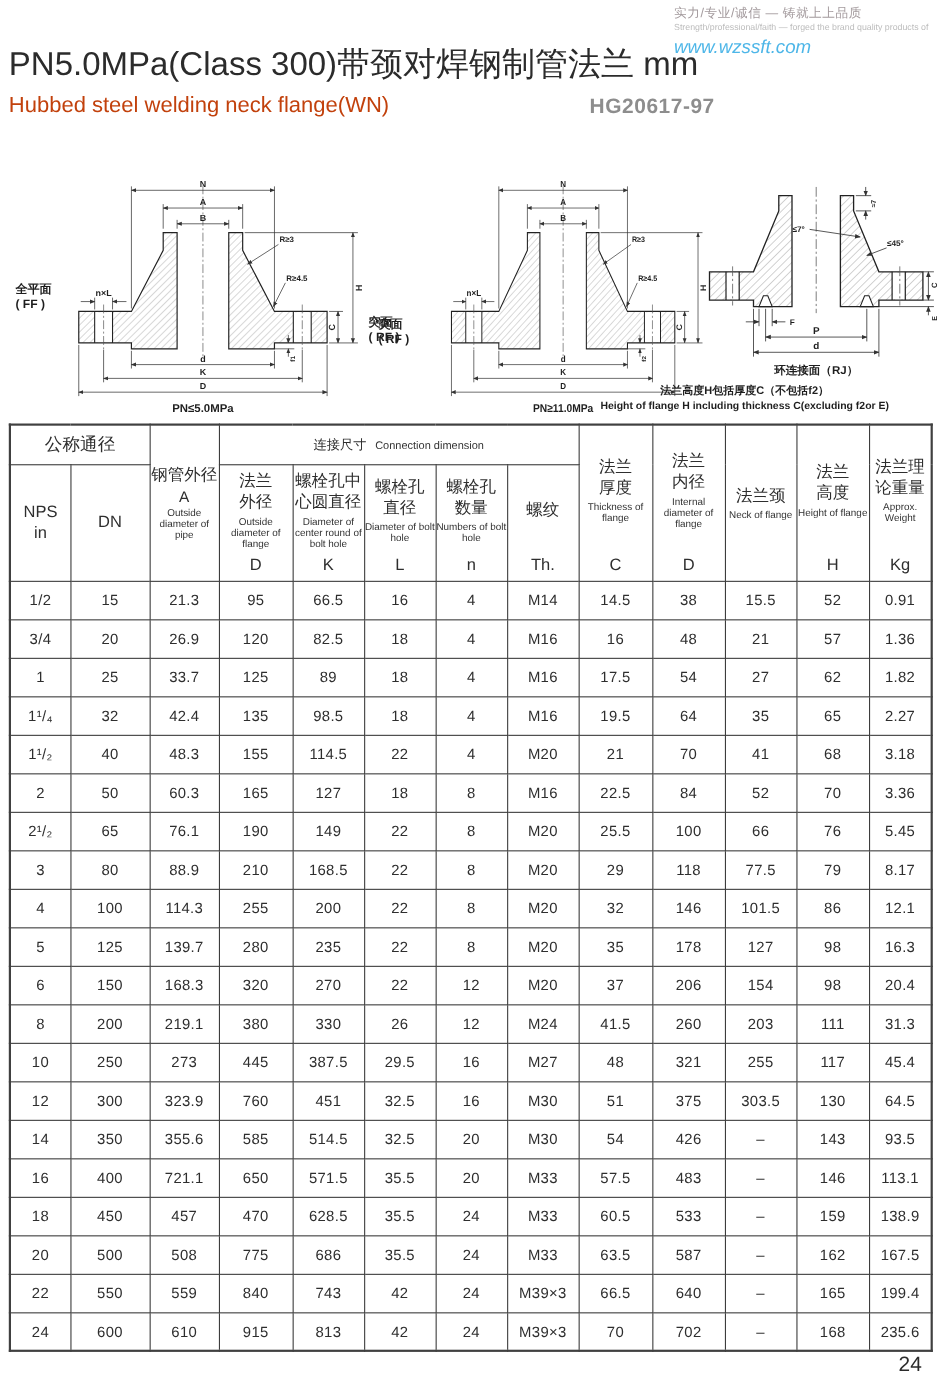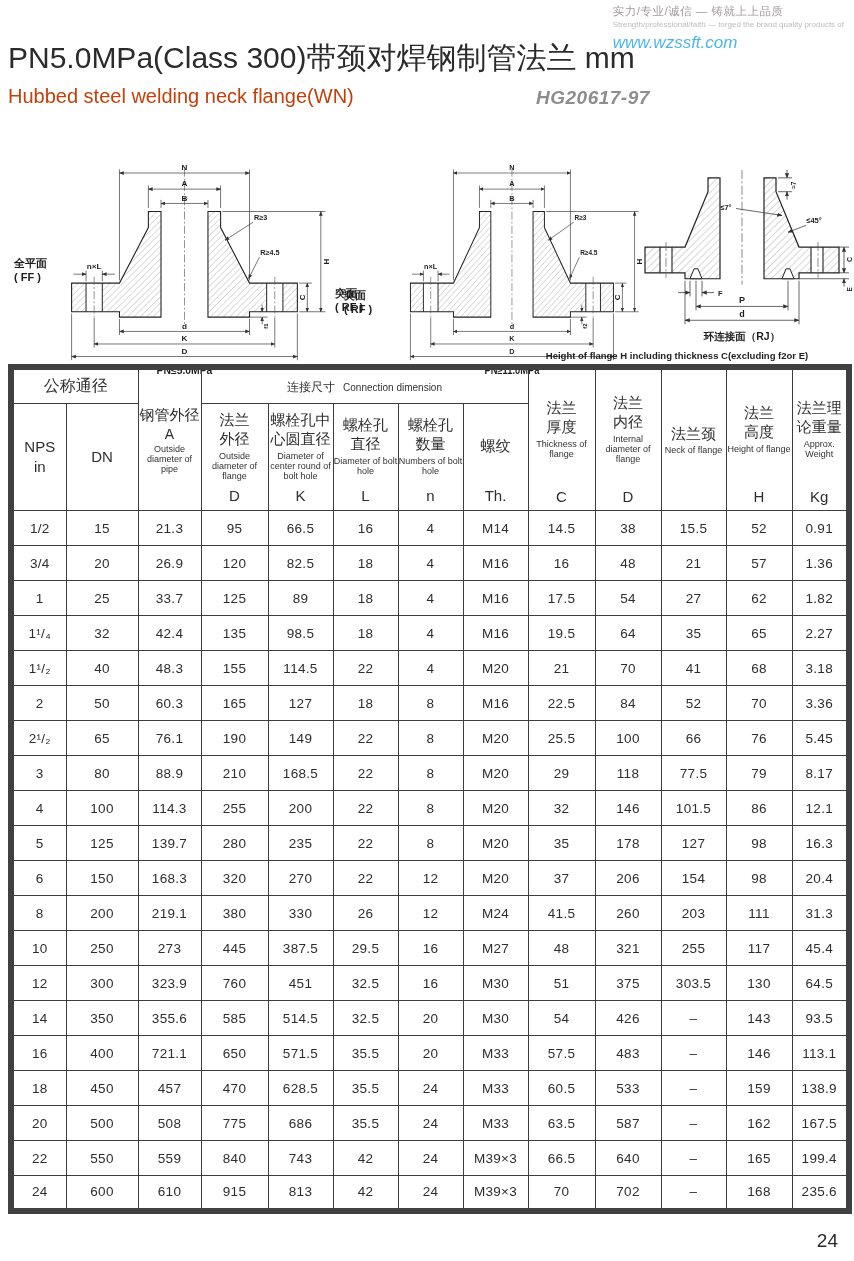--- a/index.html
+++ b/index.html
@@ -7,36 +7,36 @@
     width:854px;height:1261px;position:relative;background:#fff;
     font-family:"Liberation Sans","DejaVu Sans",sans-serif;color:#2b2b2b;overflow:hidden;
   }
   
   .hdr-right{position:absolute;top:4px;right:10px;text-align:left}
   .tag-cn{font-size:11.5px;color:#a39a9d;letter-spacing:.5px}
   .tag-en{font-size:8px;color:#bcbcbc;margin-top:1px}
   .website{font-size:17px;font-style:italic;color:#4db6e8;margin-top:4px}
   .title{position:absolute;left:8px;top:38px;font-size:30px;color:#2b2b2b;white-space:nowrap}
   .subtitle{position:absolute;left:8px;top:85px;font-size:20px;color:#c2410c}
-  .standard{position:absolute;left:536px;top:87px;font-size:19px;font-weight:bold;font-style:italic;color:#8d8d8d;letter-spacing:.5px}
+  .standard{position:absolute;left:536px;top:87px;font-size:19px;font-weight:bold;color:#8d8d8d;letter-spacing:.5px}
   
   .diag{position:absolute}
   .face{position:absolute;font-size:11px;font-weight:bold;color:#1e1e1e;white-space:pre-line;line-height:1.3}
   svg .sec{fill:url(#hatch);stroke:#222;stroke-width:1.2}
   svg .cl{stroke:#555;stroke-width:.7;fill:none;stroke-dasharray:9 2.5 2 2.5}
   svg .dim{stroke:#333;stroke-width:.75;fill:none}
   svg .edge{stroke:#222;stroke-width:1.1}
   svg .dl{font-size:9px;font-weight:bold;fill:#1e1e1e;text-anchor:middle}
   svg .dls{font-size:8px;font-weight:bold;fill:#1e1e1e}
   svg .cap{font-size:11.5px;font-weight:bold;fill:#1e1e1e;text-anchor:middle}
   .rj-notes{position:absolute;left:500px;top:348px;width:354px;text-align:center;font-weight:bold;color:#1e1e1e}
   .rj-notes .cn{font-size:10px}
   .rj-notes .en{font-size:9.5px;margin-top:2px}
   
-  #spec{position:absolute;left:8px;top:364px;width:838px;border-collapse:collapse;table-layout:fixed;border:6px solid #404040}
+  #spec{position:absolute;left:8px;top:385px;width:838px;border-collapse:collapse;table-layout:fixed;border:2px solid #404040}
   #spec th,#spec td{border:1px solid #3d3d3d;text-align:center;vertical-align:middle;padding:0;font-weight:normal;color:#2e2e2e}
   #spec thead tr.r1{height:36px}
   #spec thead tr.r2{height:106px}
   #spec tbody tr{height:35px}
   #spec td{font-size:13.5px;letter-spacing:.3px}
   .hc{display:flex;flex-direction:column;align-items:center}
   .hc2{height:104px}
   .hcR{height:140px}
   .hmid{flex:1;display:flex;flex-direction:column;justify-content:center;align-items:center}
   .cn1{font-size:15px;white-space:pre-line;line-height:1.25}
@@ -244,20 +244,21 @@
   <line class="dim" x1="66" y1="142" x2="158" y2="142" marker-start="url(#arr)" marker-end="url(#arr)"></line>
   <text class="dl" x="112" y="139">P</text>
   <line class="dim" x1="55" y1="116" x2="55" y2="160"></line>
     <line class="dim" x1="169" y1="116" x2="169" y2="160"></line>
   <line class="dim" x1="55" y1="156" x2="169" y2="156" marker-start="url(#arr)" marker-end="url(#arr)"></line>
   <text class="dl" x="112" y="153">d</text>
   <text class="cap" style="font-size:10.5px" x="112" y="176">环连接面（RJ）</text>
 </svg>
 
 <div class="rj-notes">
+  <div class="cn">法兰高度H包括厚度C（不包括f2）</div>
   <div class="en">Height of flange H including thickness C(excluding f2or E)</div>
 </div>
 
 <table id="spec">
   <colgroup>
     <col style="width:55px">
       <col style="width:72px">
       <col style="width:63px">
       <col style="width:67px">
     <col style="width:65px">

